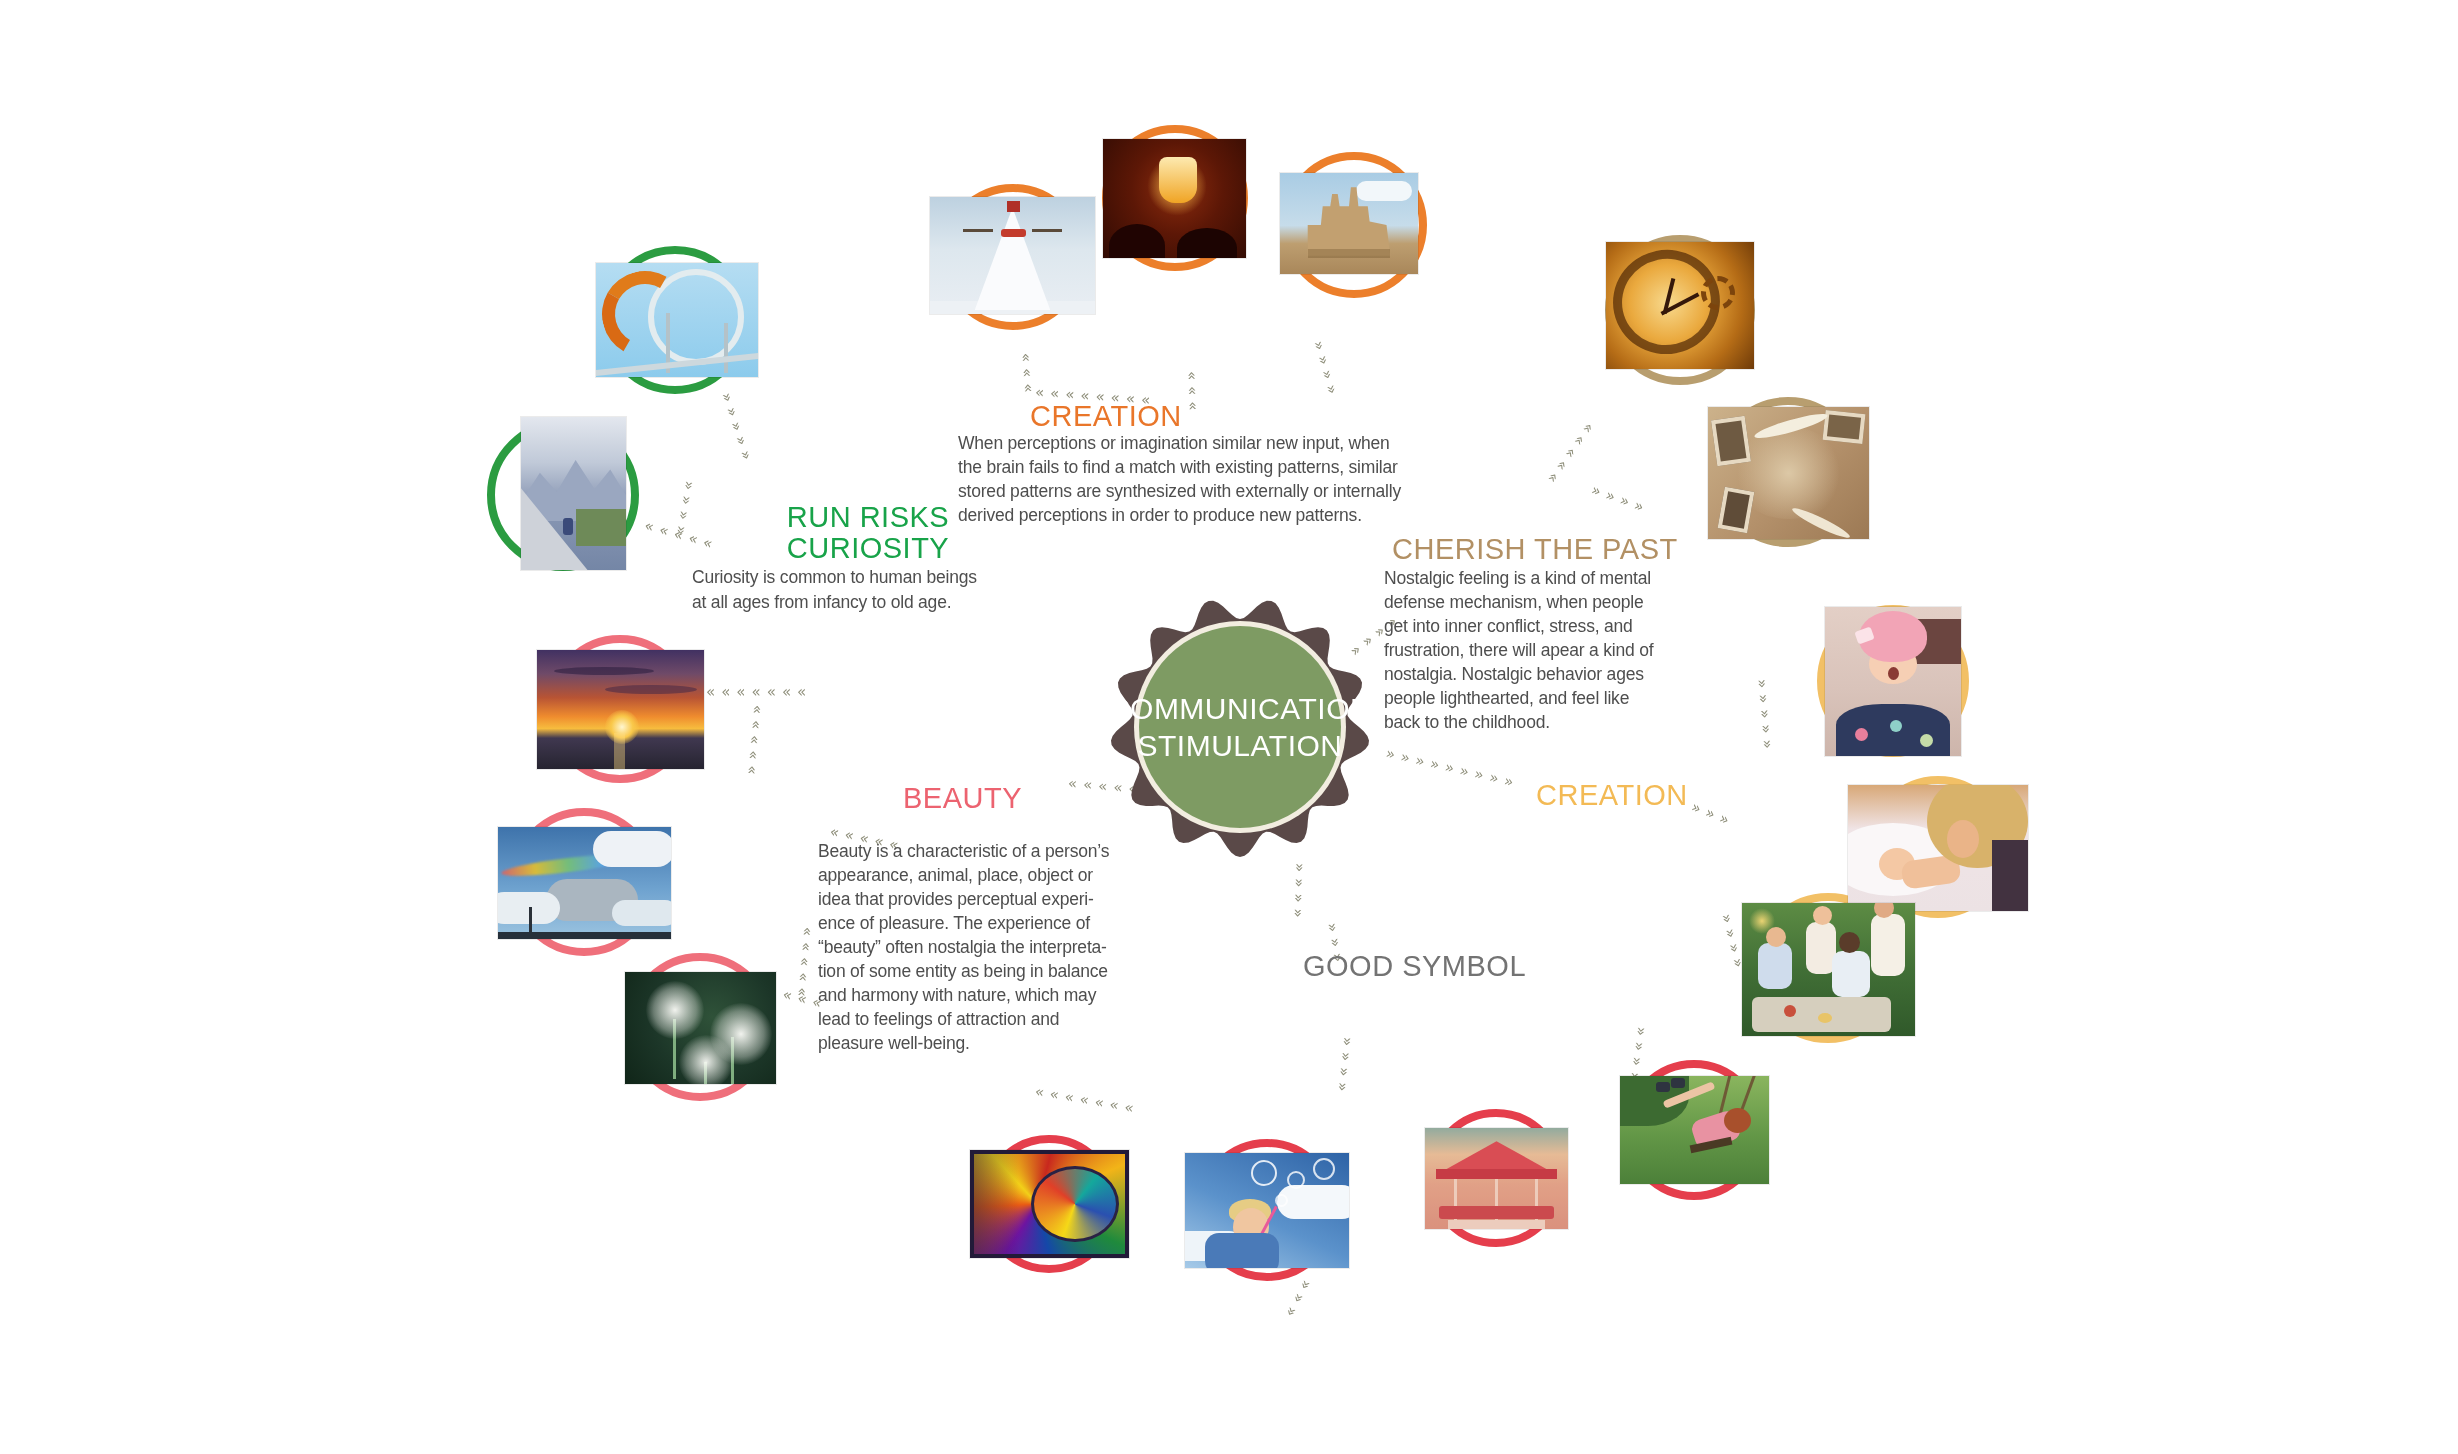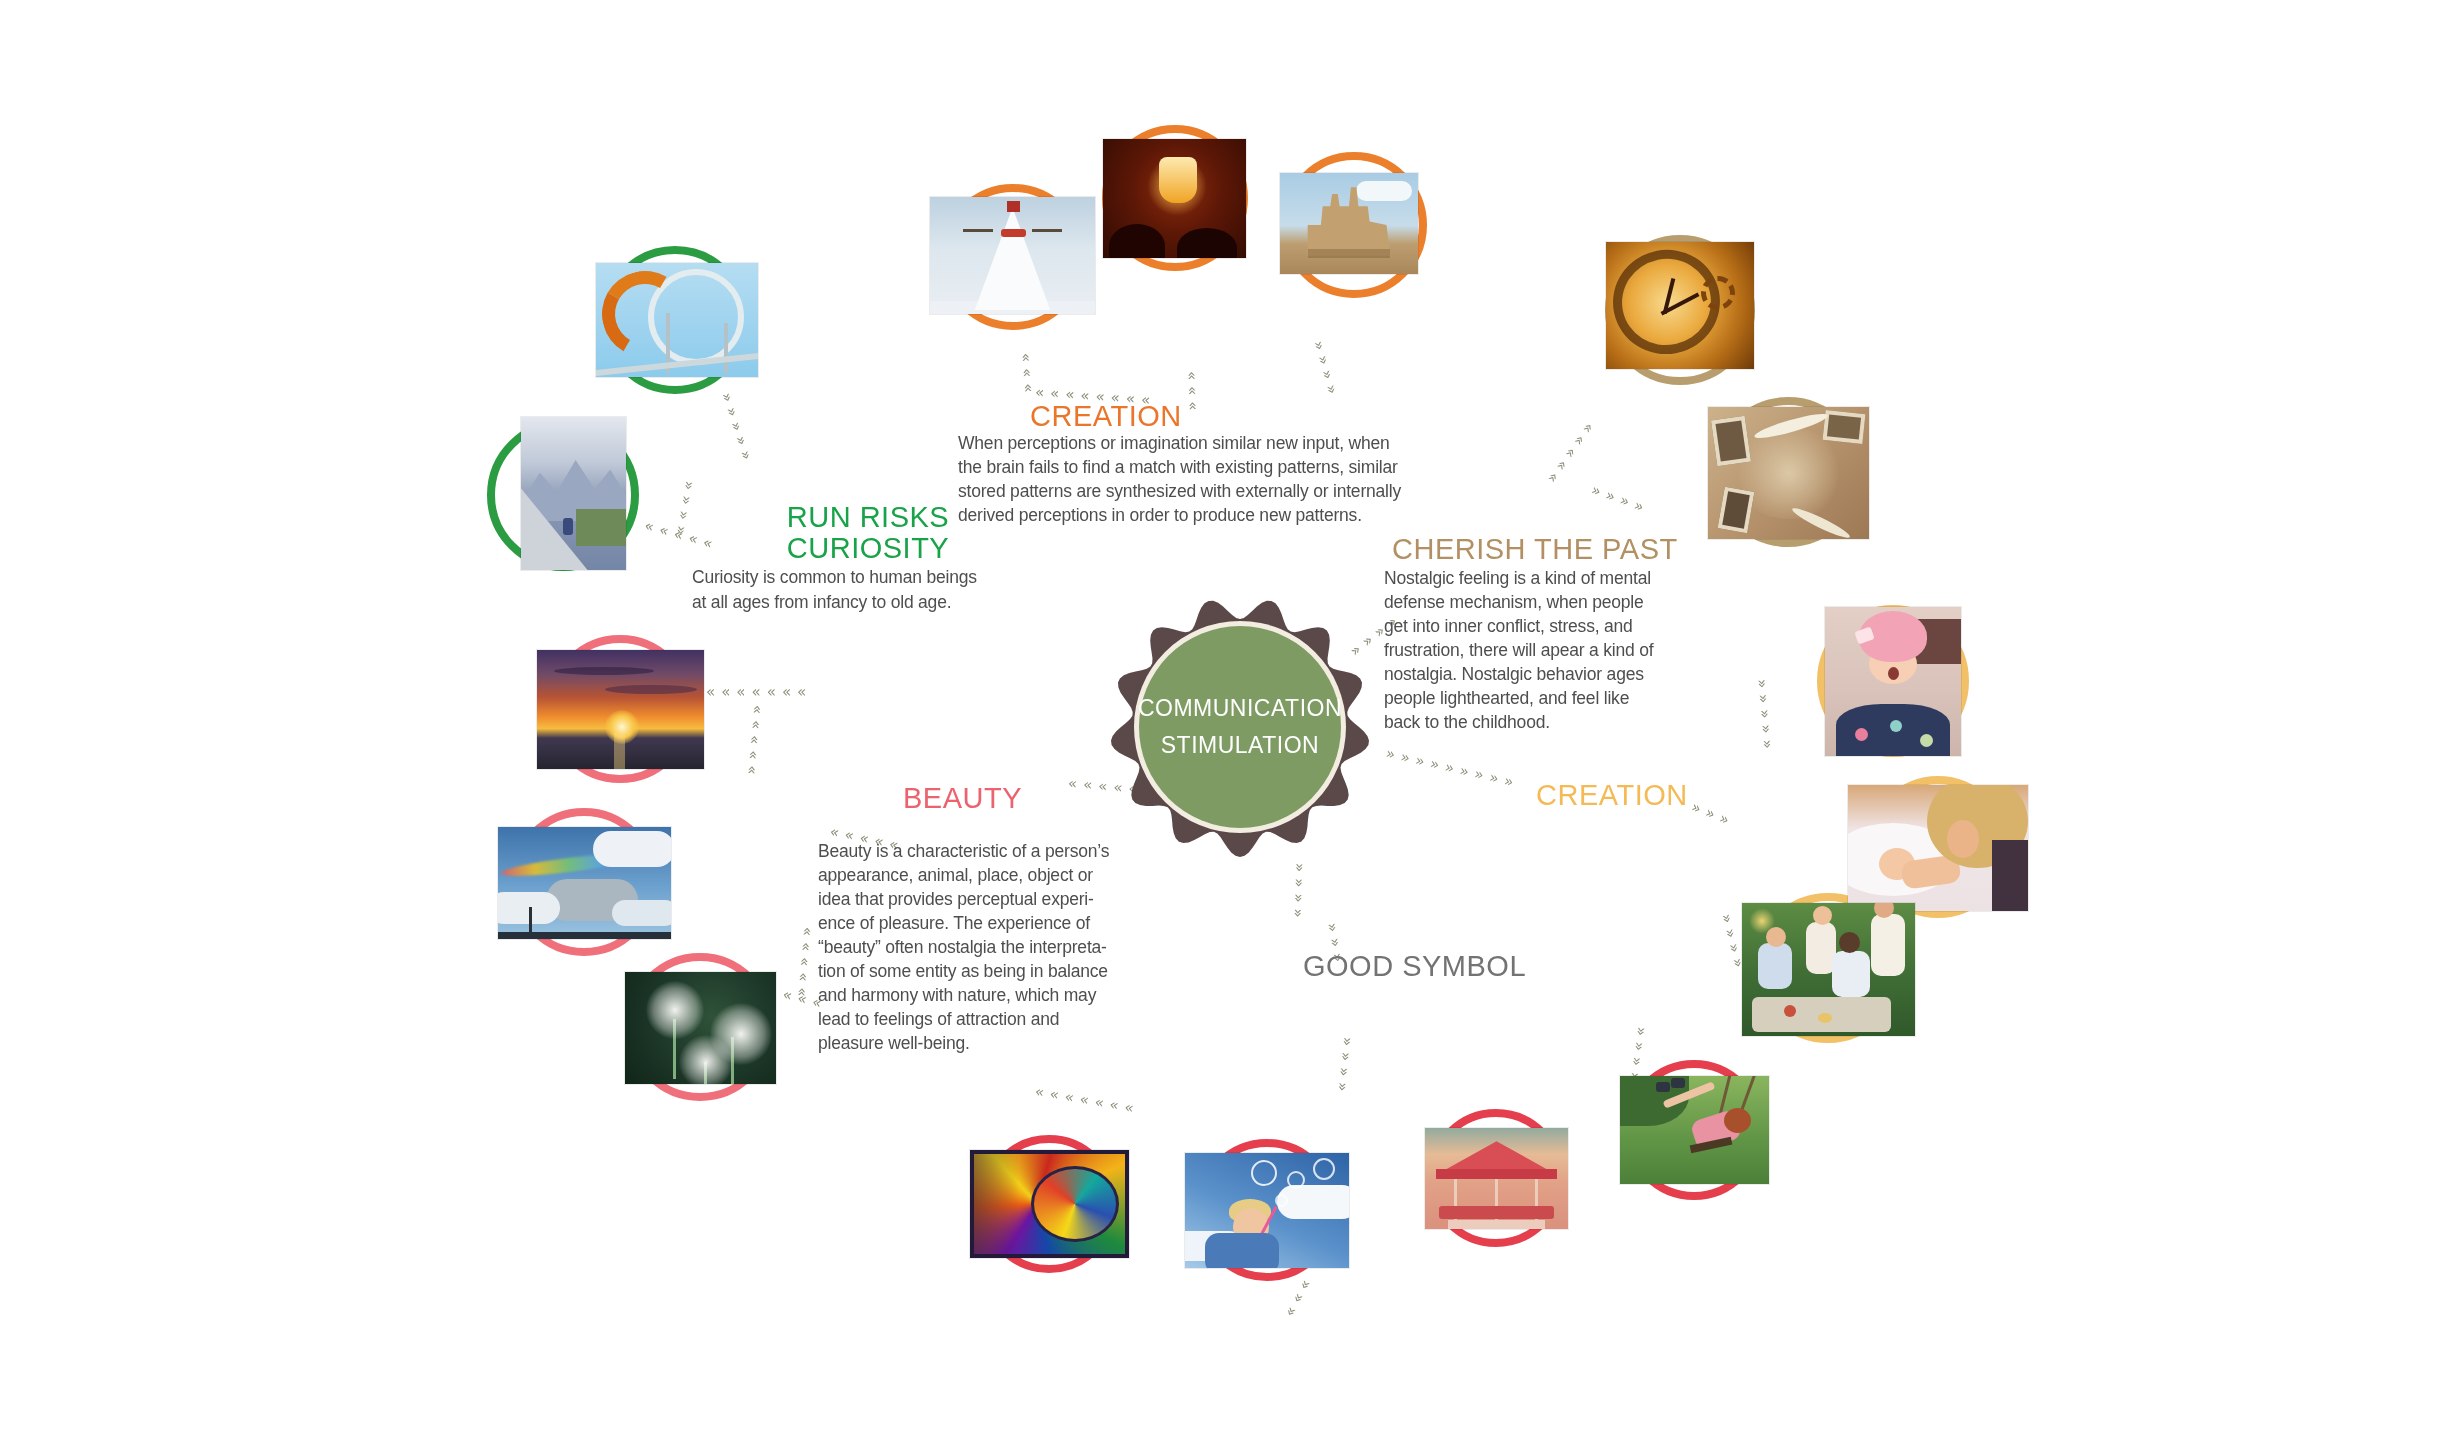--- a/index.html
+++ b/index.html
@@ -28,21 +28,21 @@
   .heading{position:absolute;z-index:3;font-size:29px;letter-spacing:.5px;white-space:nowrap;line-height:31px}
   .heading span{display:block}
   .h-creation{color:#E9762A}.h-curiosity{color:#18A349}.h-cherish{color:#B29064}
   .h-humanity{color:#F3BA55}.h-good{color:#737373}.h-beauty{color:#EC6370}
   .para{position:absolute;z-index:3;font-size:17.5px;line-height:24px;letter-spacing:-.2px;color:#4e4e4e}
   .para span{display:block;white-space:nowrap}
 
   
   .center-node{position:absolute;left:1110px;top:597px;width:260px;height:260px;z-index:4}
   .center-text{position:absolute;left:0;top:0;width:260px;height:260px;display:flex;flex-direction:column;
-               align-items:center;justify-content:center;color:#fff;font-size:23px;letter-spacing:.5px;line-height:37px;white-space:nowrap}
+               align-items:center;justify-content:center;color:#fff;font-size:30px;letter-spacing:.5px;line-height:37px;white-space:nowrap}
 
   
   .rc{background:linear-gradient(180deg,#b5ddf2,#8ccbec)}
   .rc-loop{right:14px;top:6px;width:96px;height:96px;border:6px solid #e3ecef;border-radius:50%}
   .rc-track{left:-10px;bottom:10px;width:190px;height:40px;border-bottom:6px solid #cdd8dd;transform:rotate(-6deg)}
   .rc-train{left:6px;top:8px;width:86px;height:86px;border:13px solid transparent;border-top-color:#e07b1a;border-left-color:#d96a14;border-radius:50%;transform:rotate(-15deg)}
   .rc-strut1{left:70px;top:50px;width:4px;height:60px;background:#b4c2c8}
   .rc-strut2{right:30px;top:60px;width:4px;height:50px;background:#b4c2c8}
 
   .mt{background:linear-gradient(180deg,#e3e7ee 0%,#c0c9d8 30%,#8b99b5 55%,#7486a6)}

